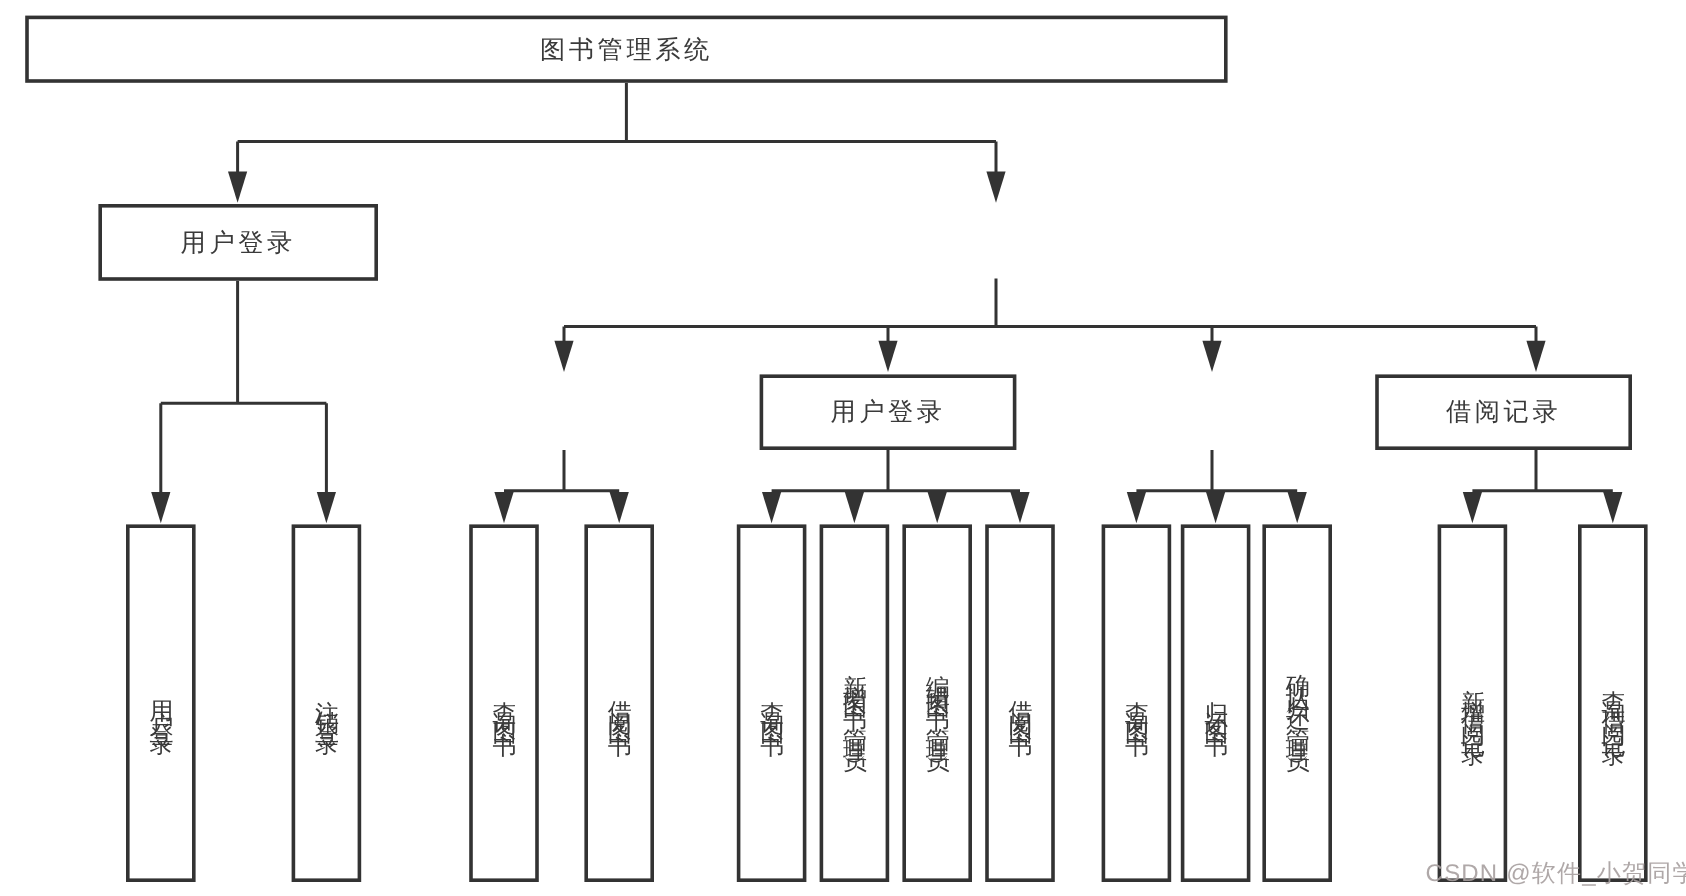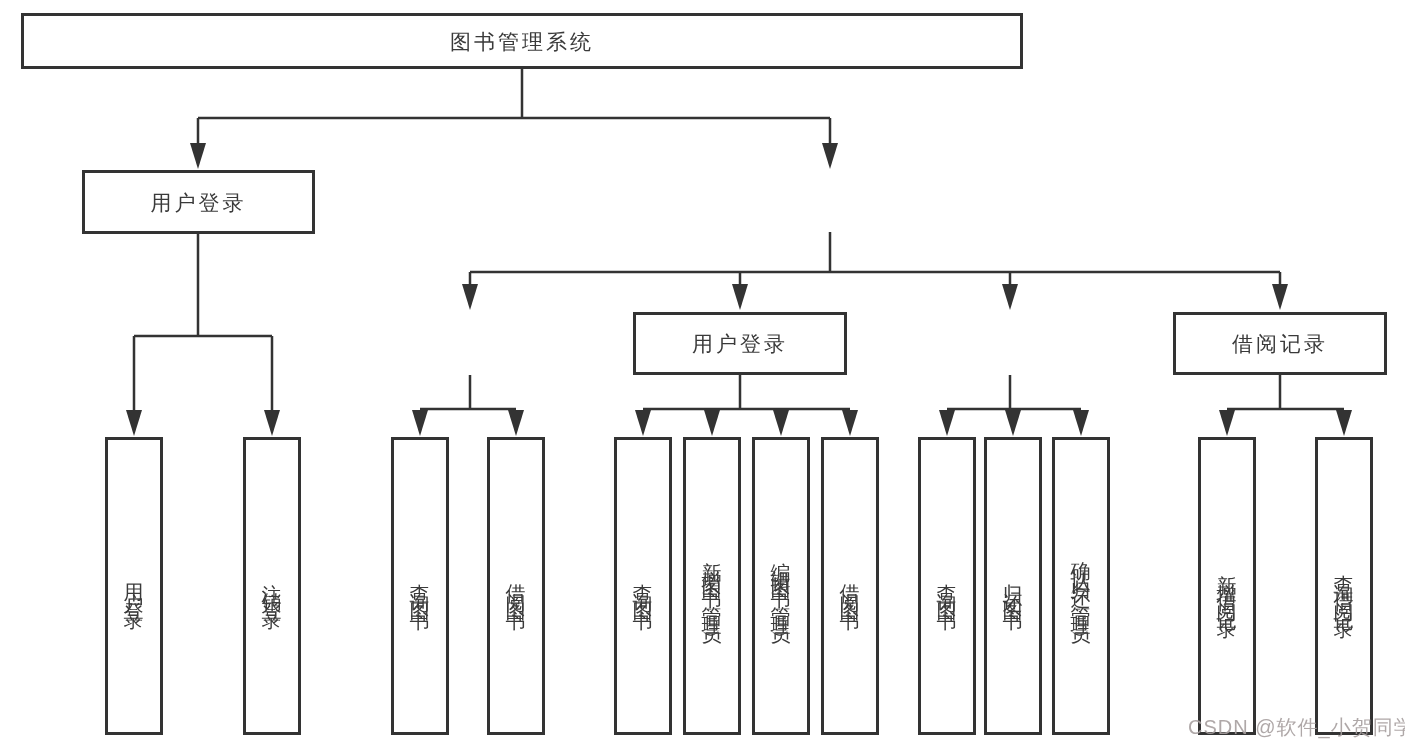--- a/index.html
+++ b/index.html
@@ -97,21 +97,21 @@
     <span>图书管理系统</span>
   </div>
 
   <div class="box" style="left:82px; top:170px; width:233px; height:64px;">
     <span>用户登录</span>
   </div>
 
   <div class="box" style="left:633px; top:312px; width:214px; height:63px;">
     <span>用户登录</span>
   </div>
-  <div class="box" style="left:1173px; top:312px; width:214px; height:63px;">
+  <div class="box" style="left:1146px; top:312px; width:214px; height:63px;">
     <span>借阅记录</span>
   </div>
 
   <div class="box leaf" style="left:105px;">
     <span class="vtext">用户登录</span>
   </div>
   <div class="box leaf" style="left:243px;">
     <span class="vtext">注销登录</span>
   </div>
 

